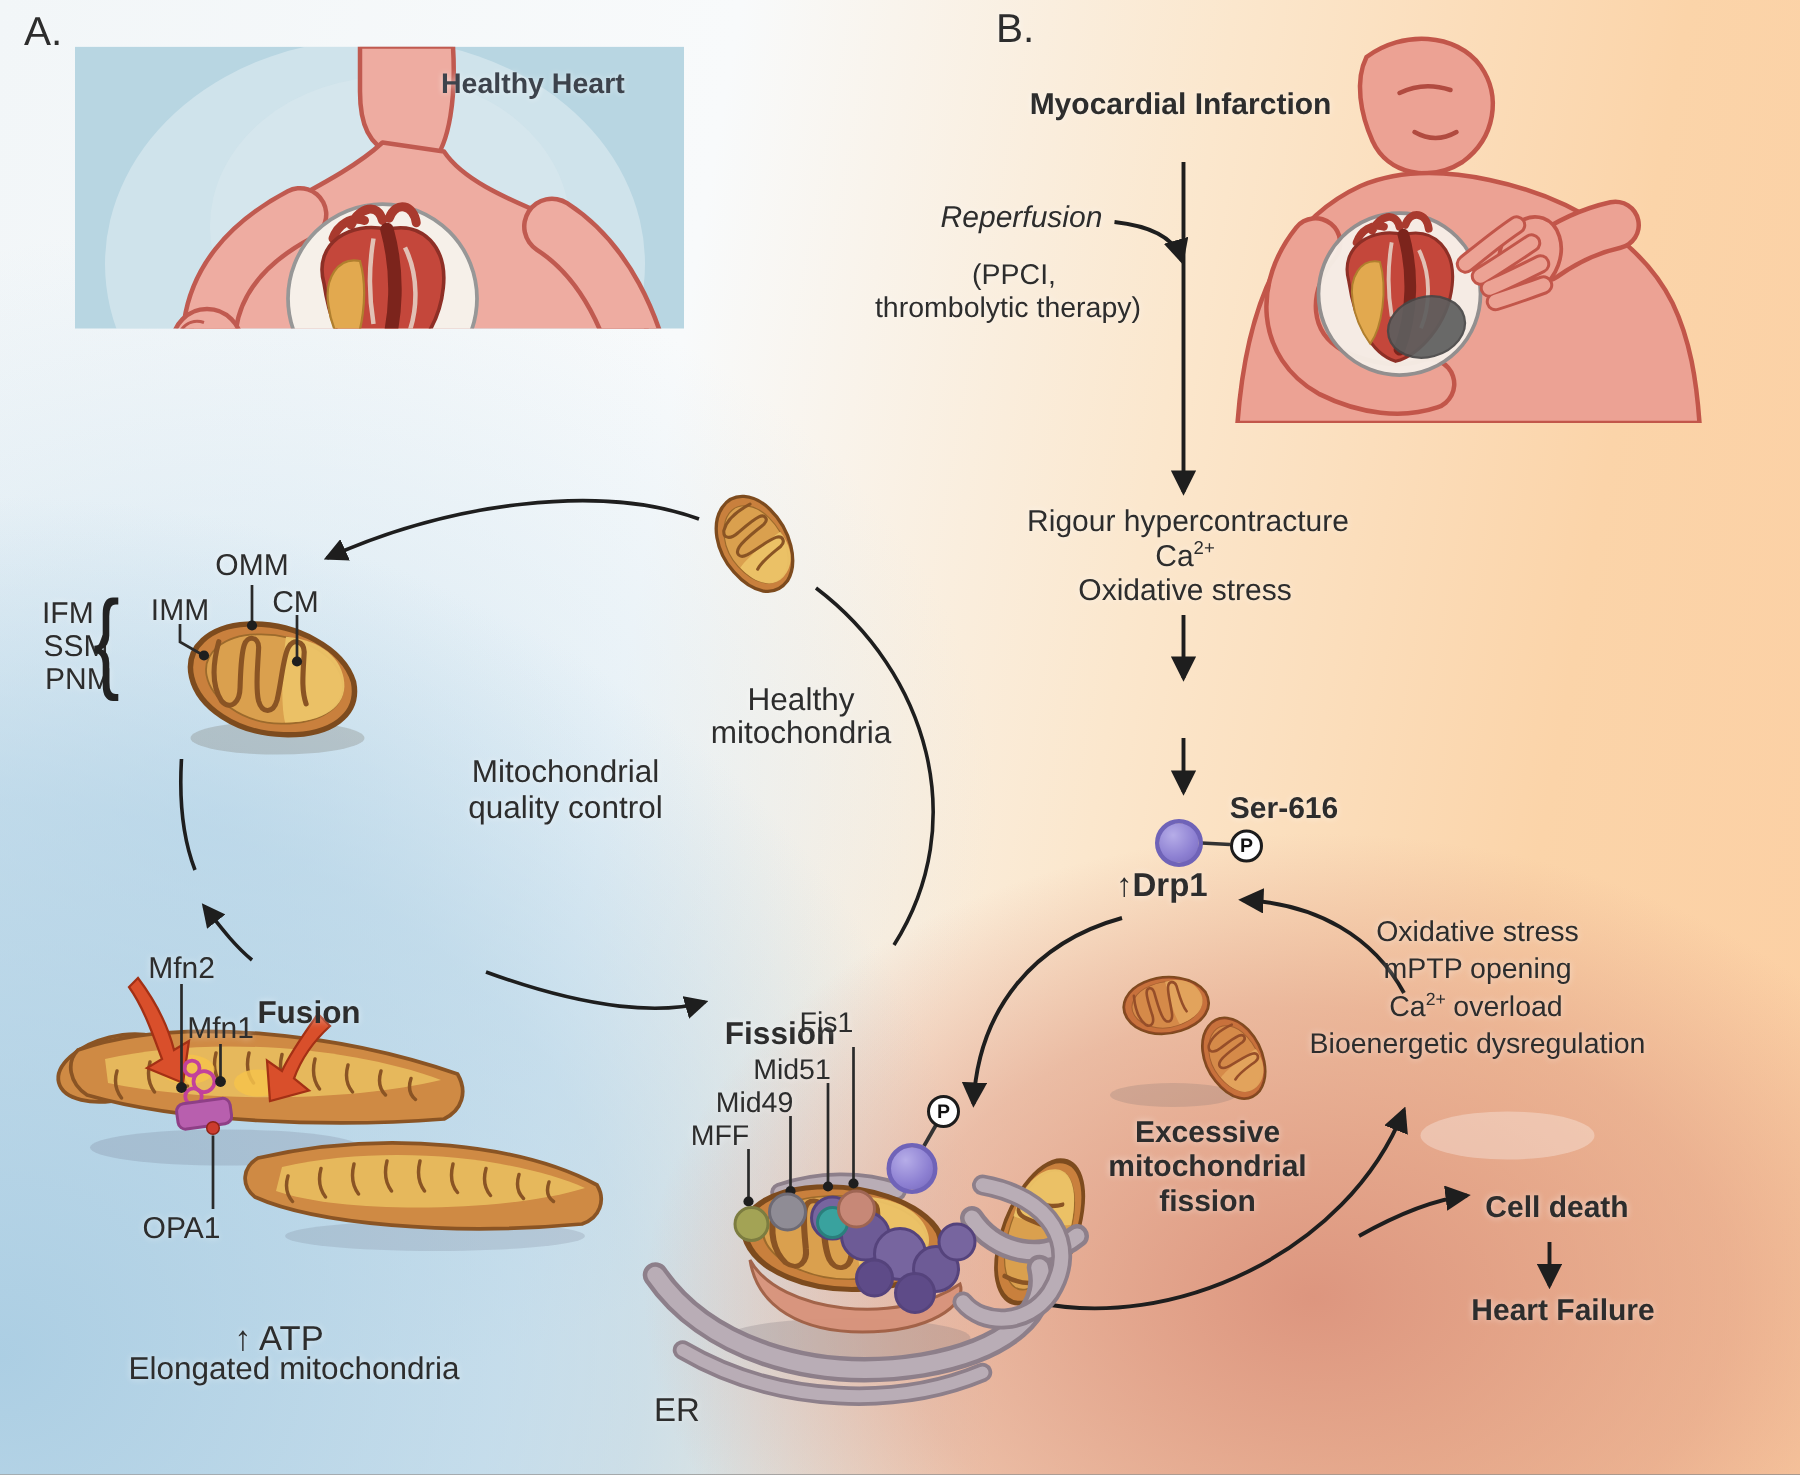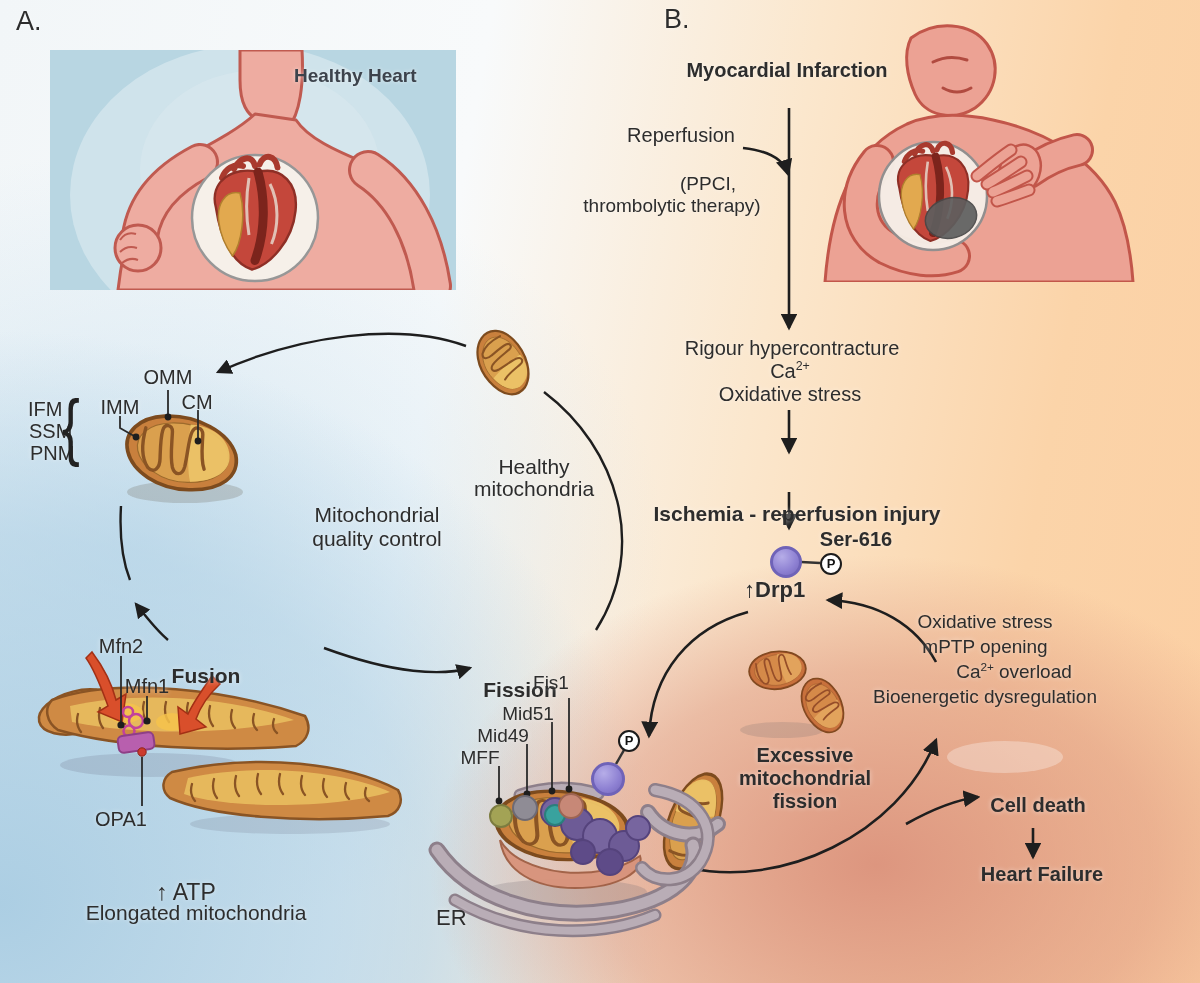--- a/index.html
+++ b/index.html
@@ -13,21 +13,21 @@
       linear-gradient(100deg,#f2f6f8 0%, #f8fafb 36%, #fbe7cd 60%, #fbd4a9 82%, #fccfa3 100%);
   }
   .lbl{position:absolute;font-size:20px;line-height:1.12;color:#2d2d2d;white-space:nowrap;
        text-shadow:0 0 5px rgba(255,255,255,0.55);}
   .c{transform:translateX(-50%);text-align:right;}
   .b{font-weight:700;}
   .s19{font-size:19px;} .s21{font-size:21px;margin-top:44px;} .s22{font-size:22px;} .s23{font-size:23px;} .s27{font-size:27px;}
   sup{font-size:0.62em;line-height:0;}
   .gap{margin-left:5px;}
   .art{position:absolute;left:0;top:0;}
-  .photoA{position:absolute;left:50px;top:50px;width:406px;height:240px;overflow:hidden;}
+  .photoA{position:absolute;left:50px;top:31px;width:406px;height:188px;overflow:hidden;}
   .photoA-title{position:absolute;left:244px;top:15px;font-size:19px;font-weight:700;color:#3d434c;
        text-shadow:0 0 4px rgba(255,255,255,0.6);}
   .personB{position:absolute;left:815px;top:22px;width:320px;height:260px;}
   .brace{position:absolute;left:62px;top:390px;font-size:74px;font-weight:400;color:#222;
        transform:scale(0.72,1.0);transform-origin:left top;line-height:1;}
   .ball{position:absolute;border-radius:50%;box-sizing:border-box;border:3px solid #6f63b8;
        background:radial-gradient(circle at 35% 30%, #b6ade8, #8d80d2 60%, #7567ba);}
   .badge-p{position:absolute;width:22px;height:22px;border-radius:50%;background:#fff;
        border:2.5px solid #1c1c1c;color:#111;font-size:13px;font-weight:700;line-height:17px;
        text-align:center;box-sizing:border-box;}
@@ -265,38 +265,37 @@
   <div class="lbl c" style="left:121px;top:635px;">Mfn2</div>
   <div class="lbl c" style="left:147px;top:675px;">Mfn1</div>
   <div class="lbl c" style="left:121px;top:808px;">OPA1</div>
   <div class="lbl c s21" style="left:196px;top:857px;">Elongated mitochondria</div>
   <div class="lbl c s23" style="left:186px;top:880px;"><span class="b">↑</span><span class="gap">ATP</span></div>
 
   <div class="lbl c s19" style="left:551px;top:672px;">Fis1</div>
   <div class="lbl c s19" style="left:528px;top:703px;">Mid51</div>
   <div class="lbl c s19" style="left:503px;top:725px;">Mid49</div>
   <div class="lbl c s19" style="left:480px;top:747px;">MFF</div>
-  <div class="lbl s22" style="left:436px;top:906px;text-align:right;">ER</div>
+  <div class="lbl s22" style="left:436px;top:928px;text-align:right;">ER</div>
 
   <div class="lbl c b" style="left:787px;top:59px;">Myocardial Infarction</div>
-  <div class="lbl c" style="left:681px;top:124px;">Reperfusion</div>
-  <div class="lbl c s19" style="left:676px;top:173px;margin-left:32px;">(PPCI,</div>
+  <div class="lbl c" style="left:681px;top:134px;font-style:italic;">Reperfusion</div>
+  <div class="lbl c s19" style="left:676px;top:173px;">(PPCI,</div>
   <div class="lbl c s19" style="left:672px;top:195px;">thrombolytic therapy)</div>
 
   <div class="lbl c" style="left:792px;top:337px;">Rigour hypercontracture</div>
   <div class="lbl c" style="left:790px;top:360px;"><span>Ca</span><sup>2+</sup></div>
   <div class="lbl c" style="left:790px;top:383px;">Oxidative stress</div>
-  <div class="lbl c b s21" style="left:797px;top:458px;">Ischemia - reperfusion injury</div>
 
   <div class="lbl c b" style="left:856px;top:528px;">Ser-616</div>
   <div class="lbl b s22" style="left:744px;top:578px;"><span>↑</span><span>Drp1</span></div>
 
   <div class="lbl c s19" style="left:985px;top:611px;">Oxidative stress</div>
   <div class="lbl c s19" style="left:985px;top:636px;">mPTP opening</div>
-  <div class="lbl c s19" style="left:984px;top:661px;margin-left:30px;"><span>Ca</span><sup>2+</sup><span class="gap">overload</span></div>
+  <div class="lbl c s19" style="left:984px;top:661px;"><span>Ca</span><sup>2+</sup><span class="gap">overload</span></div>
   <div class="lbl c s19" style="left:985px;top:686px;">Bioenergetic dysregulation</div>
 
   <div class="lbl c b" style="left:805px;top:744px;">Excessive</div>
   <div class="lbl c b" style="left:805px;top:767px;">mitochondrial</div>
   <div class="lbl c b" style="left:805px;top:790px;">fission</div>
 
   <div class="lbl c b" style="left:1038px;top:794px;">Cell death</div>
   <div class="lbl c b" style="left:1042px;top:863px;">Heart Failure</div>
 
   <div class="ball" style="left:591px;top:762px;width:34px;height:34px;"></div>

